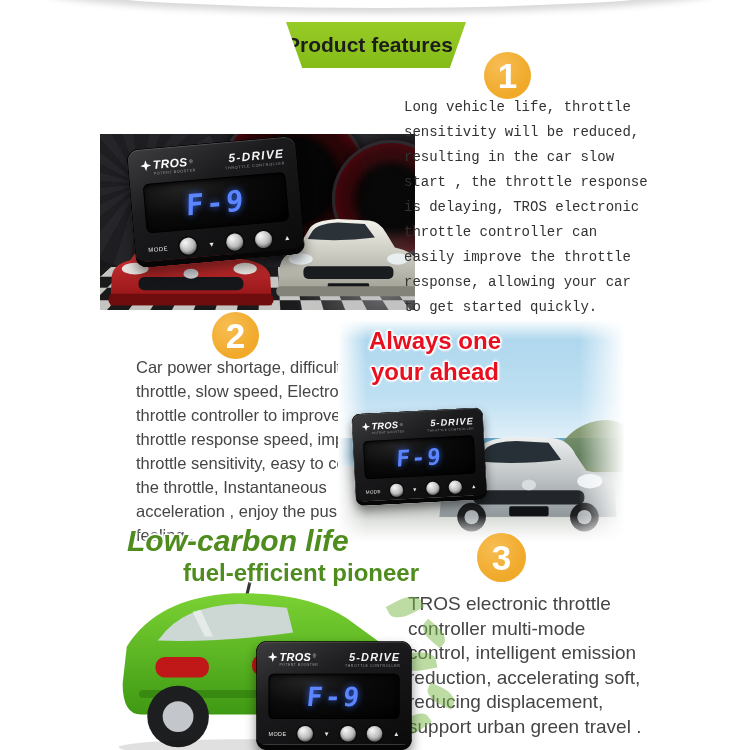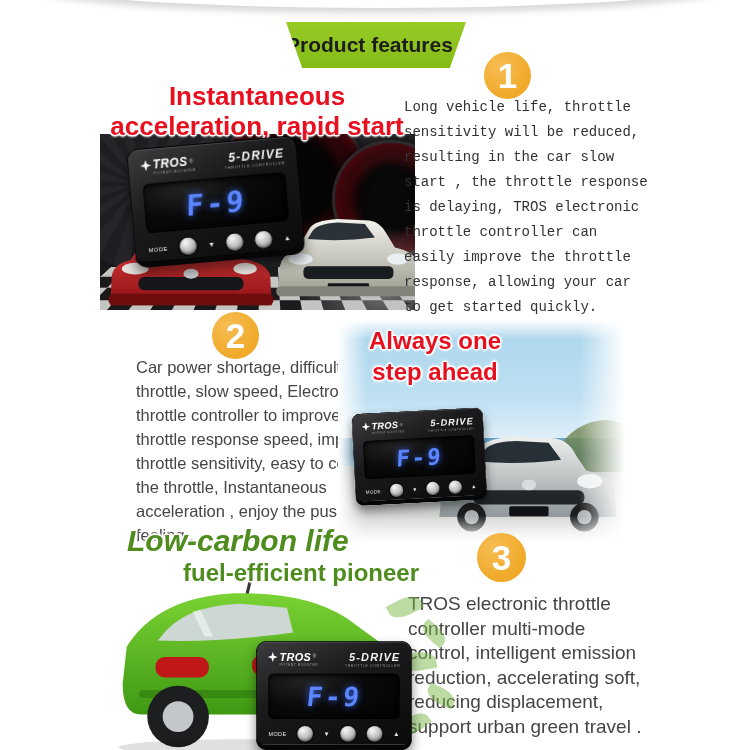--- a/index.html
+++ b/index.html
@@ -122,24 +122,20 @@
   <div class="page-curl"></div>
 
   <div class="banner">
     <span>Product features</span>
   </div>
 
   <div class="num-circle c1">1</div>
   <div class="num-circle c2">2</div>
   <div class="num-circle c3">3</div>
 
-  <div class="headline1 outline-white">
-    <span>Instantaneous</span><br>
-    <span>acceleration, rapid start</span>
-  </div>
 
   <div class="scene1">
     <div class="fan"></div>
     <div class="gauge g1"></div>
     <div class="gauge g2"></div>
     <div class="checker"></div>
     <div class="smoke"></div>
 
     <svg class="car-svg" style="left:172px; top:64px; width:150px; height:112px;" viewBox="0 0 210 150">
       <defs>
@@ -209,21 +205,21 @@
   <p class="body-text text2">Car power shortage, difficult to add throttle, slow speed, Electronic throttle controller to improve the throttle response speed, improve throttle sensitivity, easy to control the throttle, Instantaneous acceleration , enjoy the push back feeling .</p>
 
   <div class="scene2">
     <div class="sky"></div>
     <div class="sea"></div>
     <div class="road"></div>
     <div class="hill"></div>
 
     <div class="headline2 outline-white">
       <span>Always one</span><br>
-      <span>step ahead</span>
+      <span>your ahead</span>
     </div>
 
     <svg class="car-svg" style="left:96px; top:96px; width:188px; height:118px;" viewBox="0 0 210 130">
       <defs>
           <linearGradient id="sil2" x1="0" y1="0" x2="0" y2="1">
         <stop offset="0" stop-color="#eef0ef"></stop>
             <stop offset="1" stop-color="#8f979b"></stop>
           </linearGradient>
         </defs>
       <path d="M6 112 L9 80 Q12 66 32 60 L52 34 Q58 24 92 22 L134 24 Q150 26 158 42 L170 60 Q198 66 202 80 L204 112 Z" fill="url(#sil2)"></path>

